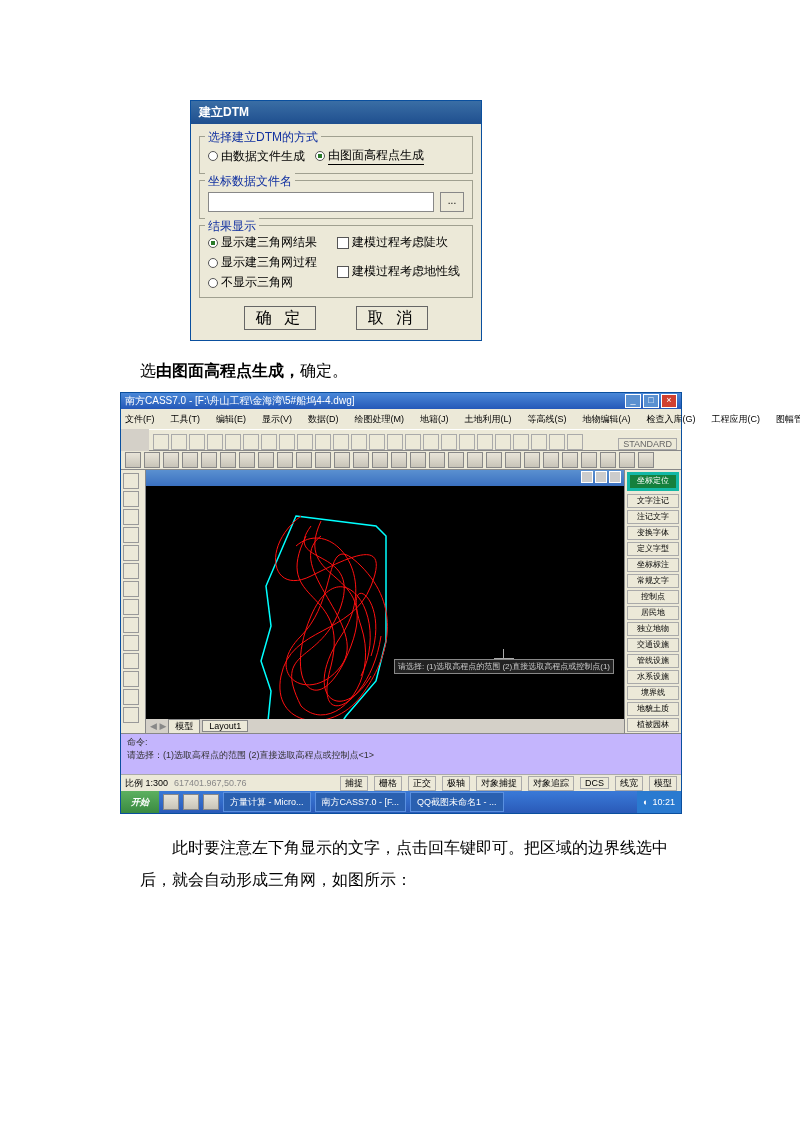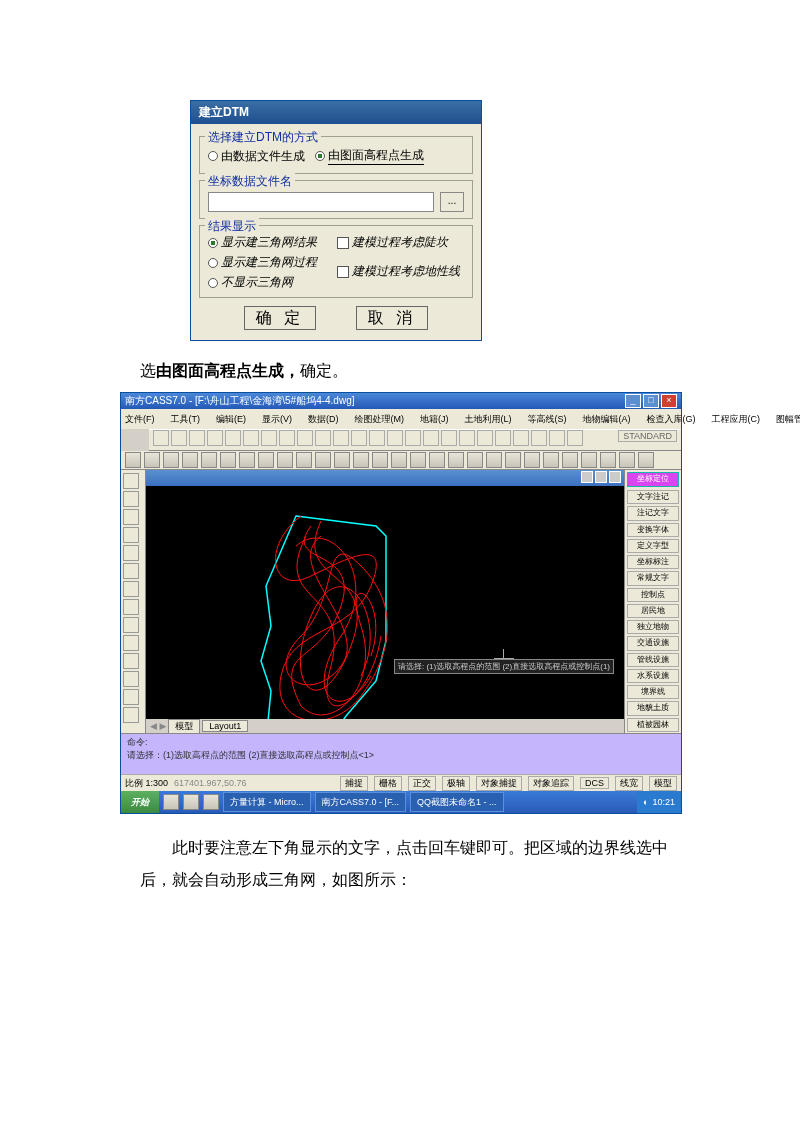--- a/index.html
+++ b/index.html
@@ -14,59 +14,59 @@
 .row{display:flex;align-items:center;gap:10px;margin:2px 0;}
 .opt{display:flex;align-items:center;gap:3px;font-size:12px;}
 .radio{width:10px;height:10px;border:1px solid #555;border-radius:50%;display:inline-block;background:#fff;box-sizing:border-box;}
 .radio.sel{background:radial-gradient(circle,#2a7a2a 40%,#fff 45%);}
 .chk{width:10px;height:10px;border:1px solid #555;display:inline-block;background:#fff;}
 .underline-label{border-bottom:1px solid #000;}
 .file-row{display:flex;align-items:center;gap:6px;margin-top:3px;}
 .file-input{flex:1;height:18px;border:1px solid #888;background:#fff;}
 .file-btn{width:22px;height:18px;border:1px solid #888;background:#ece9d8;font-size:10px;text-align:center;line-height:16px;}
 .res-grid{display:flex;gap:20px;}
-.res-col{display:flex;flex-direction:column;gap:3px;font-style:italic;}
+.res-col{display:flex;flex-direction:column;gap:3px;}
 .btn-row{display:flex;justify-content:center;gap:40px;margin-top:8px;}
 .winbtn{width:70px;height:22px;border:1px solid #666;background:#ece9d8;font-size:16px;display:flex;align-items:center;justify-content:center;letter-spacing:4px;}
 
 
 .body-text{margin:20px 120px 10px 140px;font-size:16px;font-family:"SimSun";}
 .body-text b{font-weight:bold;}
 .body-text2{margin:18px 120px 0 140px;font-size:16px;font-family:"SimSun";line-height:2;text-indent:2em;}
 
 
 .app{width:560px;height:420px;margin-left:120px;border:1px solid #0a4f9e;background:#d4d0c8;display:flex;flex-direction:column;font-size:10px;position:relative;}
 .app-title{height:16px;background:linear-gradient(#4a88d8,#2458b8);color:#fff;display:flex;align-items:center;padding:0 4px;font-size:10px;}
 .app-title .winctrls{margin-left:auto;display:flex;gap:2px;}
 .wc{width:14px;height:12px;border:1px solid #fff;background:#5a90d0;color:#fff;font-size:9px;text-align:center;line-height:10px;}
 .wc.close{background:#d04030;}
 .app-menus{height:16px;background:#ece9d8;display:flex;gap:16px;padding:2px 4px;align-items:center;color:#000;font-size:9px;}
 .app-menus span{white-space:nowrap;}
-.app-tb{height:20px;background:#ece9d8;border-top:1px solid #fff;border-bottom:1px solid #888;display:flex;align-items:flex-start;gap:2px;padding:0 4px;overflow:hidden;margin-left:28px;}
+.app-tb{height:20px;background:#ece9d8;border-top:1px solid #fff;border-bottom:1px solid #888;display:flex;align-items:flex-end;gap:2px;padding:0 4px;overflow:hidden;margin-left:28px;}
 .tbicon{width:14px;height:14px;border:1px solid #aaa;background:#ece9d8;display:inline-block;}
 .app-tb2{height:18px;background:#ece9d8;border-bottom:1px solid #888;display:flex;align-items:center;gap:3px;padding:0 4px;overflow:hidden;}
 .tb2b{width:14px;height:14px;border:1px solid #888;background:linear-gradient(#e8e4d8,#c8c4b8);}
 .app-main{flex:1;display:flex;min-height:0;}
 .left-tb{width:20px;background:#ece9d8;border-right:1px solid #888;display:flex;flex-direction:column;gap:2px;padding:3px 2px;}
 .lb{width:14px;height:14px;border:1px solid #999;background:#ece9d8;}
 .canvas-wrap{flex:1;display:flex;flex-direction:column;min-width:0;}
 .inner-title{height:14px;background:linear-gradient(#5a90d0,#3a70c0);display:flex;justify-content:flex-end;gap:2px;padding:1px 3px;}
 .it{width:10px;height:10px;background:#ccc;border:1px solid #fff;}
 .canvas{flex:1;background:#000;position:relative;overflow:hidden;}
 .cyan-path{position:absolute;left:90px;top:25px;width:170px;height:260px;}
 .red-mass{position:absolute;left:95px;top:20px;width:180px;height:240px;}
 .cross{position:absolute;right:110px;bottom:50px;width:20px;height:20px;}
 .cross::before,.cross::after{content:"";position:absolute;background:#aaa;}
 .cross::before{left:9px;top:0;width:1px;height:20px;}
 .cross::after{top:9px;left:0;height:1px;width:20px;}
 .tooltip{position:absolute;right:10px;bottom:45px;background:#222;border:1px solid #888;color:#ccc;font-size:8px;padding:1px 3px;}
 .mtabs{height:14px;background:#d4d0c8;display:flex;align-items:center;padding:0 4px;gap:2px;font-size:9px;}
 .mtab{border:1px solid #888;padding:0 6px;background:#ece9d8;}
 .right-tb{width:56px;background:#ece9d8;border-left:1px solid #888;display:flex;flex-direction:column;font-size:9px;}
-.rbtn-blue{height:14px;background:#d946ef;color:#fff;margin:2px;border:1px solid #14b8a6;text-align:center;line-height:12px;font-size:8px;}
+.rbtn-blue{height:14px;background:#15803d;color:#fff;margin:2px;border:3px solid #14b8a6;text-align:center;line-height:12px;font-size:8px;}
 .rbtn{height:13px;background:#ece9d8;margin:1px 2px;border:1px solid #aaa;text-align:center;line-height:11px;font-size:8px;}
 .right-spacer{flex:1;}
 .cmdwin{height:36px;background:#c4b5fd;border-top:1px solid #888;font-size:9px;padding:2px 6px;color:#333;}
 .statusbar{height:16px;background:#ece9d8;border-top:1px solid #aaa;display:flex;align-items:center;gap:6px;padding:0 4px;font-size:9px;}
 .sb-item{border:1px solid #aaa;padding:0 4px;background:#ece9d8;}
 .taskbar{height:22px;background:linear-gradient(#3a7ad8,#2a5ab8);display:flex;align-items:center;gap:4px;padding:0;font-size:9px;color:#fff;border-radius:7px;}
 .startbtn{height:22px;background:linear-gradient(#5db060,#3a8a40);padding:0 10px;display:flex;align-items:center;font-weight:bold;font-style:italic;}
 .tbtask{height:18px;background:#2a60b0;border:1px solid #5a90e0;padding:0 6px;display:flex;align-items:center;max-width:110px;overflow:hidden;}
 .tray{margin-left:auto;background:#2a7ad0;height:22px;display:flex;align-items:center;padding:0 6px;gap:4px;}
 </style>

